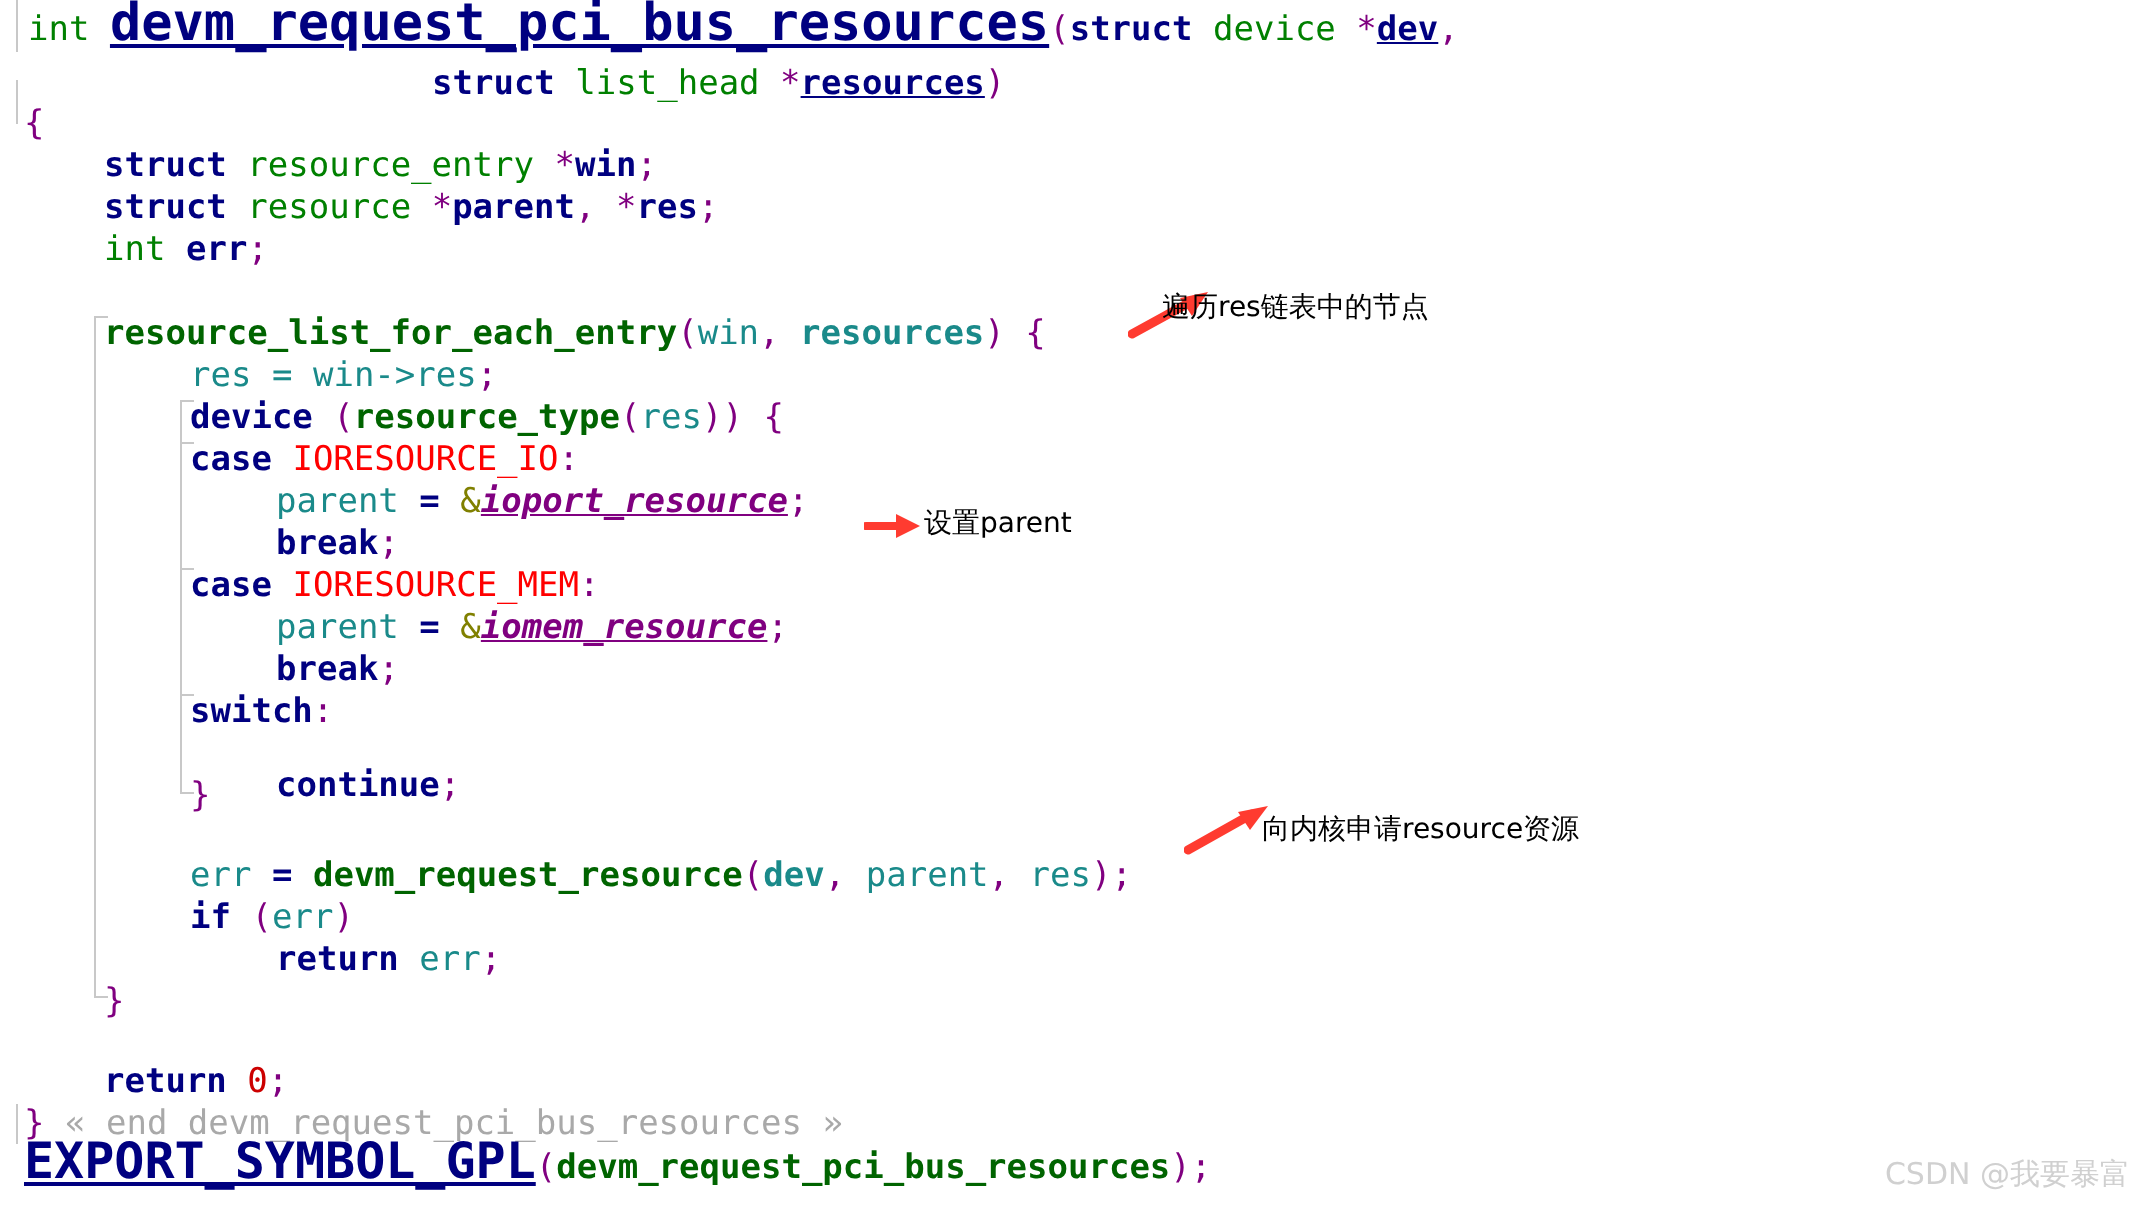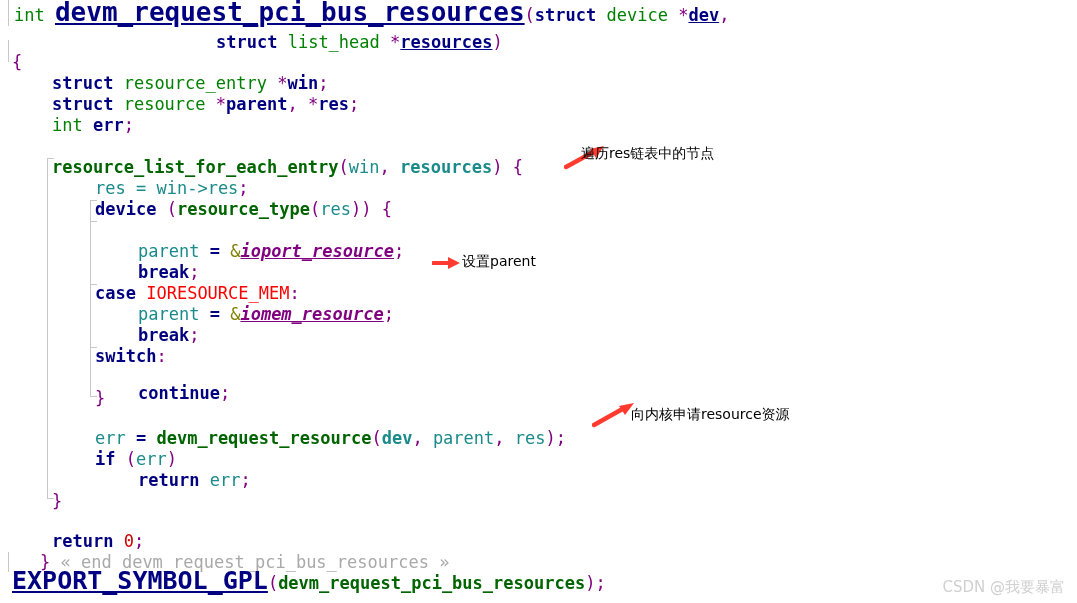--- a/index.html
+++ b/index.html
@@ -133,20 +133,21 @@
   <div class="code-line" style="left:52px; top:94px;"><span class="t-kw">struct</span><span> </span><span class="t-type">resource</span><span> </span><span class="t-punc">*</span><span class="t-var">parent</span><span class="t-punc">,</span><span> </span><span class="t-punc">*</span><span class="t-var">res</span><span class="t-punc">;</span></div>
 
   <div class="code-line" style="left:52px; top:115px;"><span class="t-type">int</span><span> </span><span class="t-var">err</span><span class="t-punc">;</span></div>
 
   <div class="code-line" style="left:52px; top:157px;"><span class="t-fn">resource_list_for_each_entry</span><span class="t-punc">(</span><span class="t-plain">win</span><span class="t-punc">,</span><span> </span><span class="t-bold-teal">resources</span><span class="t-punc">)</span><span> </span><span class="t-brace">{</span></div>
 
   <div class="code-line" style="left:95px; top:178px;"><span class="t-plain">res</span><span> </span><span class="t-plain">=</span><span> </span><span class="t-plain">win-&gt;res</span><span class="t-punc">;</span></div>
 
   <div class="code-line" style="left:95px; top:199px;"><span class="t-kw">device</span><span> </span><span class="t-punc">(</span><span class="t-fn">resource_type</span><span class="t-punc">(</span><span class="t-plain">res</span><span class="t-punc">)</span><span class="t-punc">)</span><span> </span><span class="t-brace">{</span></div>
 
+  <div class="code-line" style="left:95px; top:220px;"><span class="t-kw">case</span><span> </span><span class="t-macro">IORESOURCE_IO</span><span class="t-punc">:</span></div>
 
   <div class="code-line" style="left:138px; top:241px;"><span class="t-plain">parent</span><span> </span><span class="t-kw">=</span><span> </span><span class="t-amp">&amp;</span><span class="t-global">ioport_resource</span><span class="t-punc">;</span></div>
 
   <div class="code-line" style="left:138px; top:262px;"><span class="t-kw">break</span><span class="t-punc">;</span></div>
 
   <div class="code-line" style="left:95px; top:283px;"><span class="t-kw">case</span><span> </span><span class="t-macro">IORESOURCE_MEM</span><span class="t-punc">:</span></div>
 
   <div class="code-line" style="left:138px; top:304px;"><span class="t-plain">parent</span><span> </span><span class="t-kw">=</span><span> </span><span class="t-amp">&amp;</span><span class="t-global">iomem_resource</span><span class="t-punc">;</span></div>
 
   <div class="code-line" style="left:138px; top:325px;"><span class="t-kw">break</span><span class="t-punc">;</span></div>
@@ -160,21 +161,21 @@
   <div class="code-line" style="left:95px; top:428px;"><span class="t-plain">err</span><span> </span><span class="t-kw">=</span><span> </span><span class="t-fn">devm_request_resource</span><span class="t-punc">(</span><span class="t-bold-teal">dev</span><span class="t-punc">,</span><span> </span><span class="t-plain">parent</span><span class="t-punc">,</span><span> </span><span class="t-plain">res</span><span class="t-punc">)</span><span class="t-punc">;</span></div>
 
   <div class="code-line" style="left:95px; top:449px;"><span class="t-kw">if</span><span> </span><span class="t-punc">(</span><span class="t-plain">err</span><span class="t-punc">)</span></div>
 
   <div class="code-line" style="left:138px; top:470px;"><span class="t-kw">return</span><span> </span><span class="t-plain">err</span><span class="t-punc">;</span></div>
 
   <div class="code-line" style="left:52px; top:491px;"><span class="t-brace">}</span></div>
 
   <div class="code-line" style="left:52px; top:531px;"><span class="t-kw">return</span><span> </span><span class="t-num">0</span><span class="t-punc">;</span></div>
 
-  <div class="code-line" style="left:12px; top:552px;margin-left:28px;"><span class="t-brace">}</span><span> </span><span class="t-comment">« end devm_request_pci_bus_resources »</span></div>
+  <div class="code-line" style="left:12px; top:552px;"><span class="t-brace">}</span><span> </span><span class="t-comment">« end devm_request_pci_bus_resources »</span></div>
 
   <div class="code-line" style="left:12px; top:570px;"><span class="export-big">EXPORT_SYMBOL_GPL</span><span class="t-punc">(</span><span class="t-fn">devm_request_pci_bus_resources</span><span class="t-punc">)</span><span class="t-punc">;</span></div>
 
   <svg class="arrow-svg" style="left:564px; top:142px;" width="48" height="30" viewBox="0 0 48 30">
     <g>
       <path d="M2 25 L33 8" stroke="#ff3b30" stroke-width="4.5" fill="none" stroke-linecap="round"></path>
       <polygon points="40,4 26,7 32,16" fill="#ff3b30"></polygon>
     </g>
   </svg>
   <div class="annotation" style="left:581px; top:145px;">遍历res链表中的节点</div>

